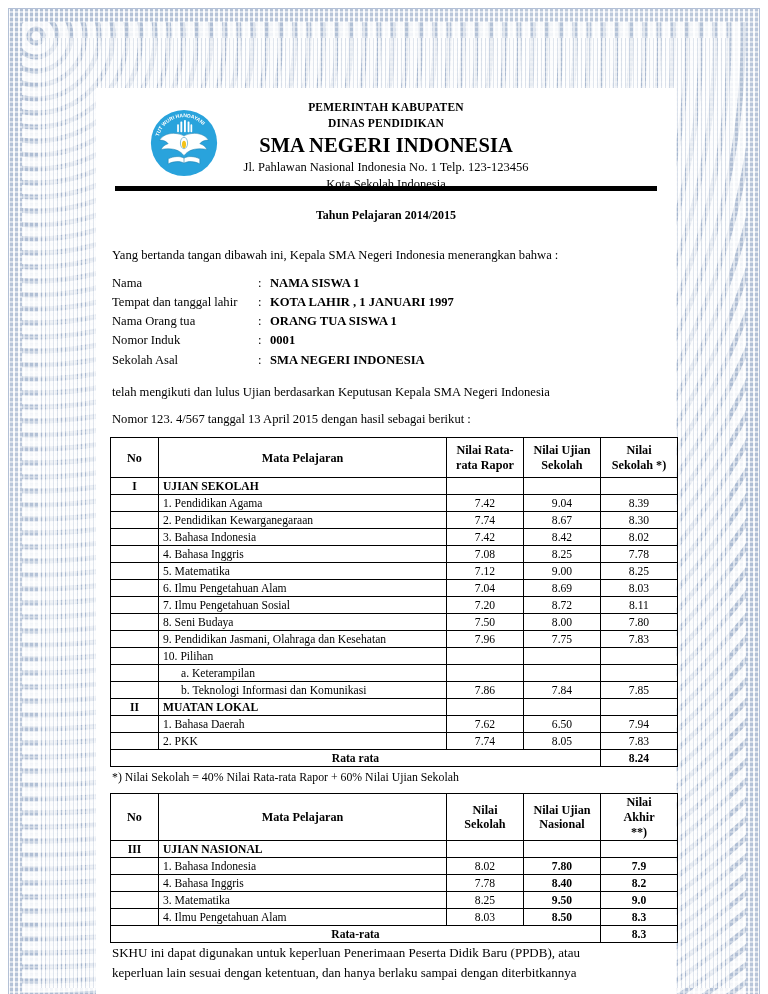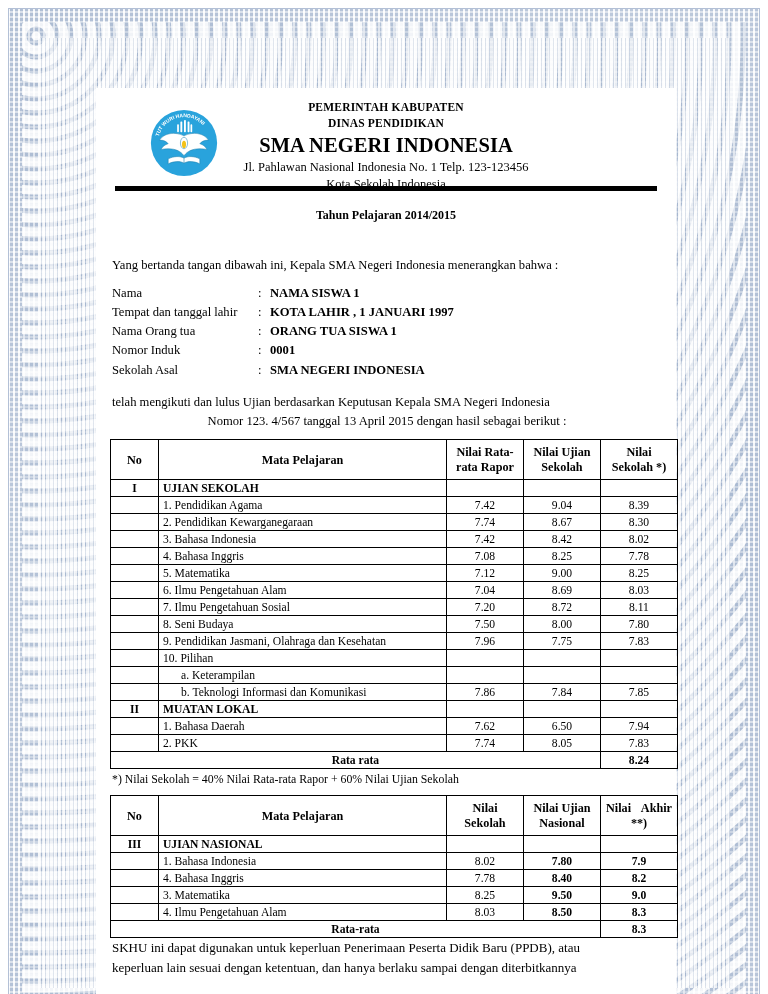--- a/index.html
+++ b/index.html
@@ -117,21 +117,21 @@
     letter-spacing: .2px;
   }
   .title-sub {
     font-weight: bold;
     font-size: 12px;
     margin-top: 2px;
   }
 
   .intro {
     font-size: 12.6px;
-    margin-top: 35px;
+    margin-top: 25px;
     padding-left: 2px;
   }
 
   
   .ident {
     margin-top: 11px;
     padding-left: 2px;
   }
   .ident-row {
     display: flex;
@@ -142,21 +142,21 @@
   .ident-colon { width: 12px; }
   .ident-value { font-weight: bold; }
 
   .para {
     font-size: 12.6px;
     margin-top: 13px;
     padding-left: 2px;
     text-align: justify;
     line-height: 1.5;
   }
-  .para-2 { margin-top: 0; text-align: center; }
+  .para-2 { margin-top: 8px; text-align: left; }
 
   
   table.grades {
     border-collapse: collapse;
     width: 100%;
     margin-top: 9px;
     table-layout: fixed;
   }
   table.grades td,
   table.grades th {
@@ -174,20 +174,21 @@
     font-weight: bold;
     text-align: center;
     height: 40px;
     line-height: 1.2;
     font-size: 12.2px;
   }
   .th-split {
     display: flex;
     justify-content: space-between;
     padding: 0 1px;
+    flex-direction: column;
   }
   .sect-head { font-weight: bold; }
   .indent-a  { padding-left: 22px !important; }
   .row-total td {
     font-weight: bold;
     text-align: center;
     height: 19px;
   }
   .bold-cell { font-weight: bold; }
 

